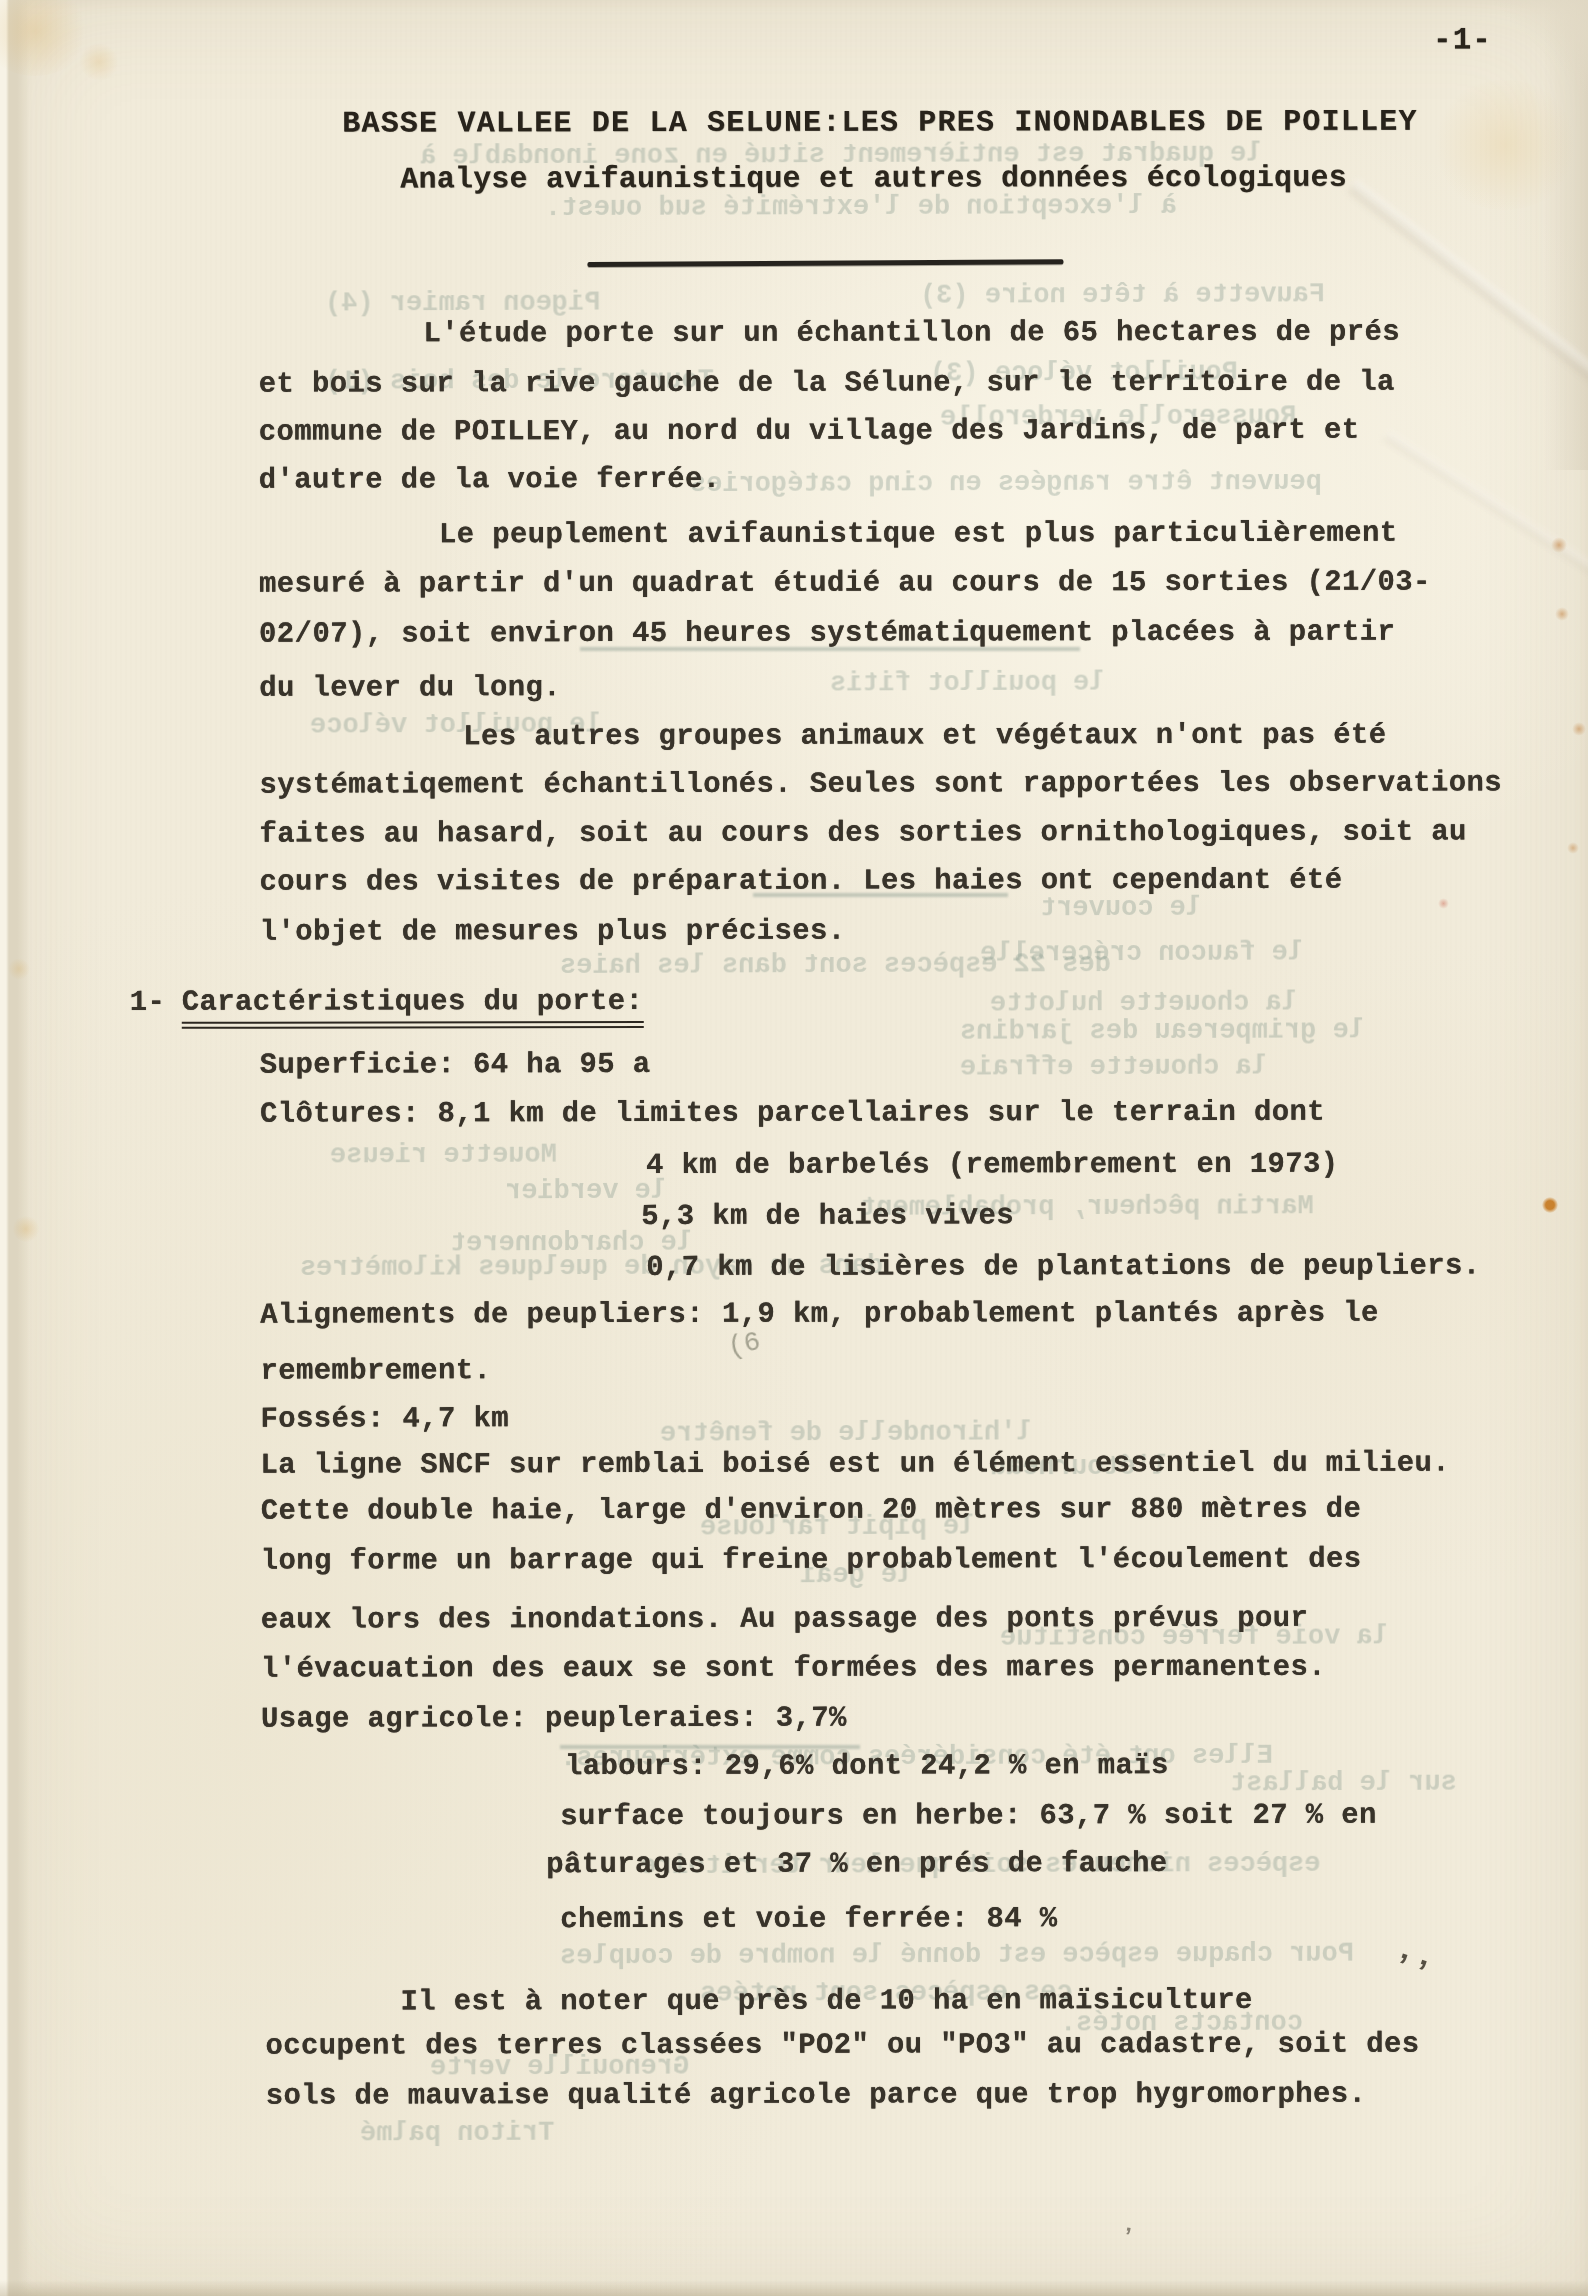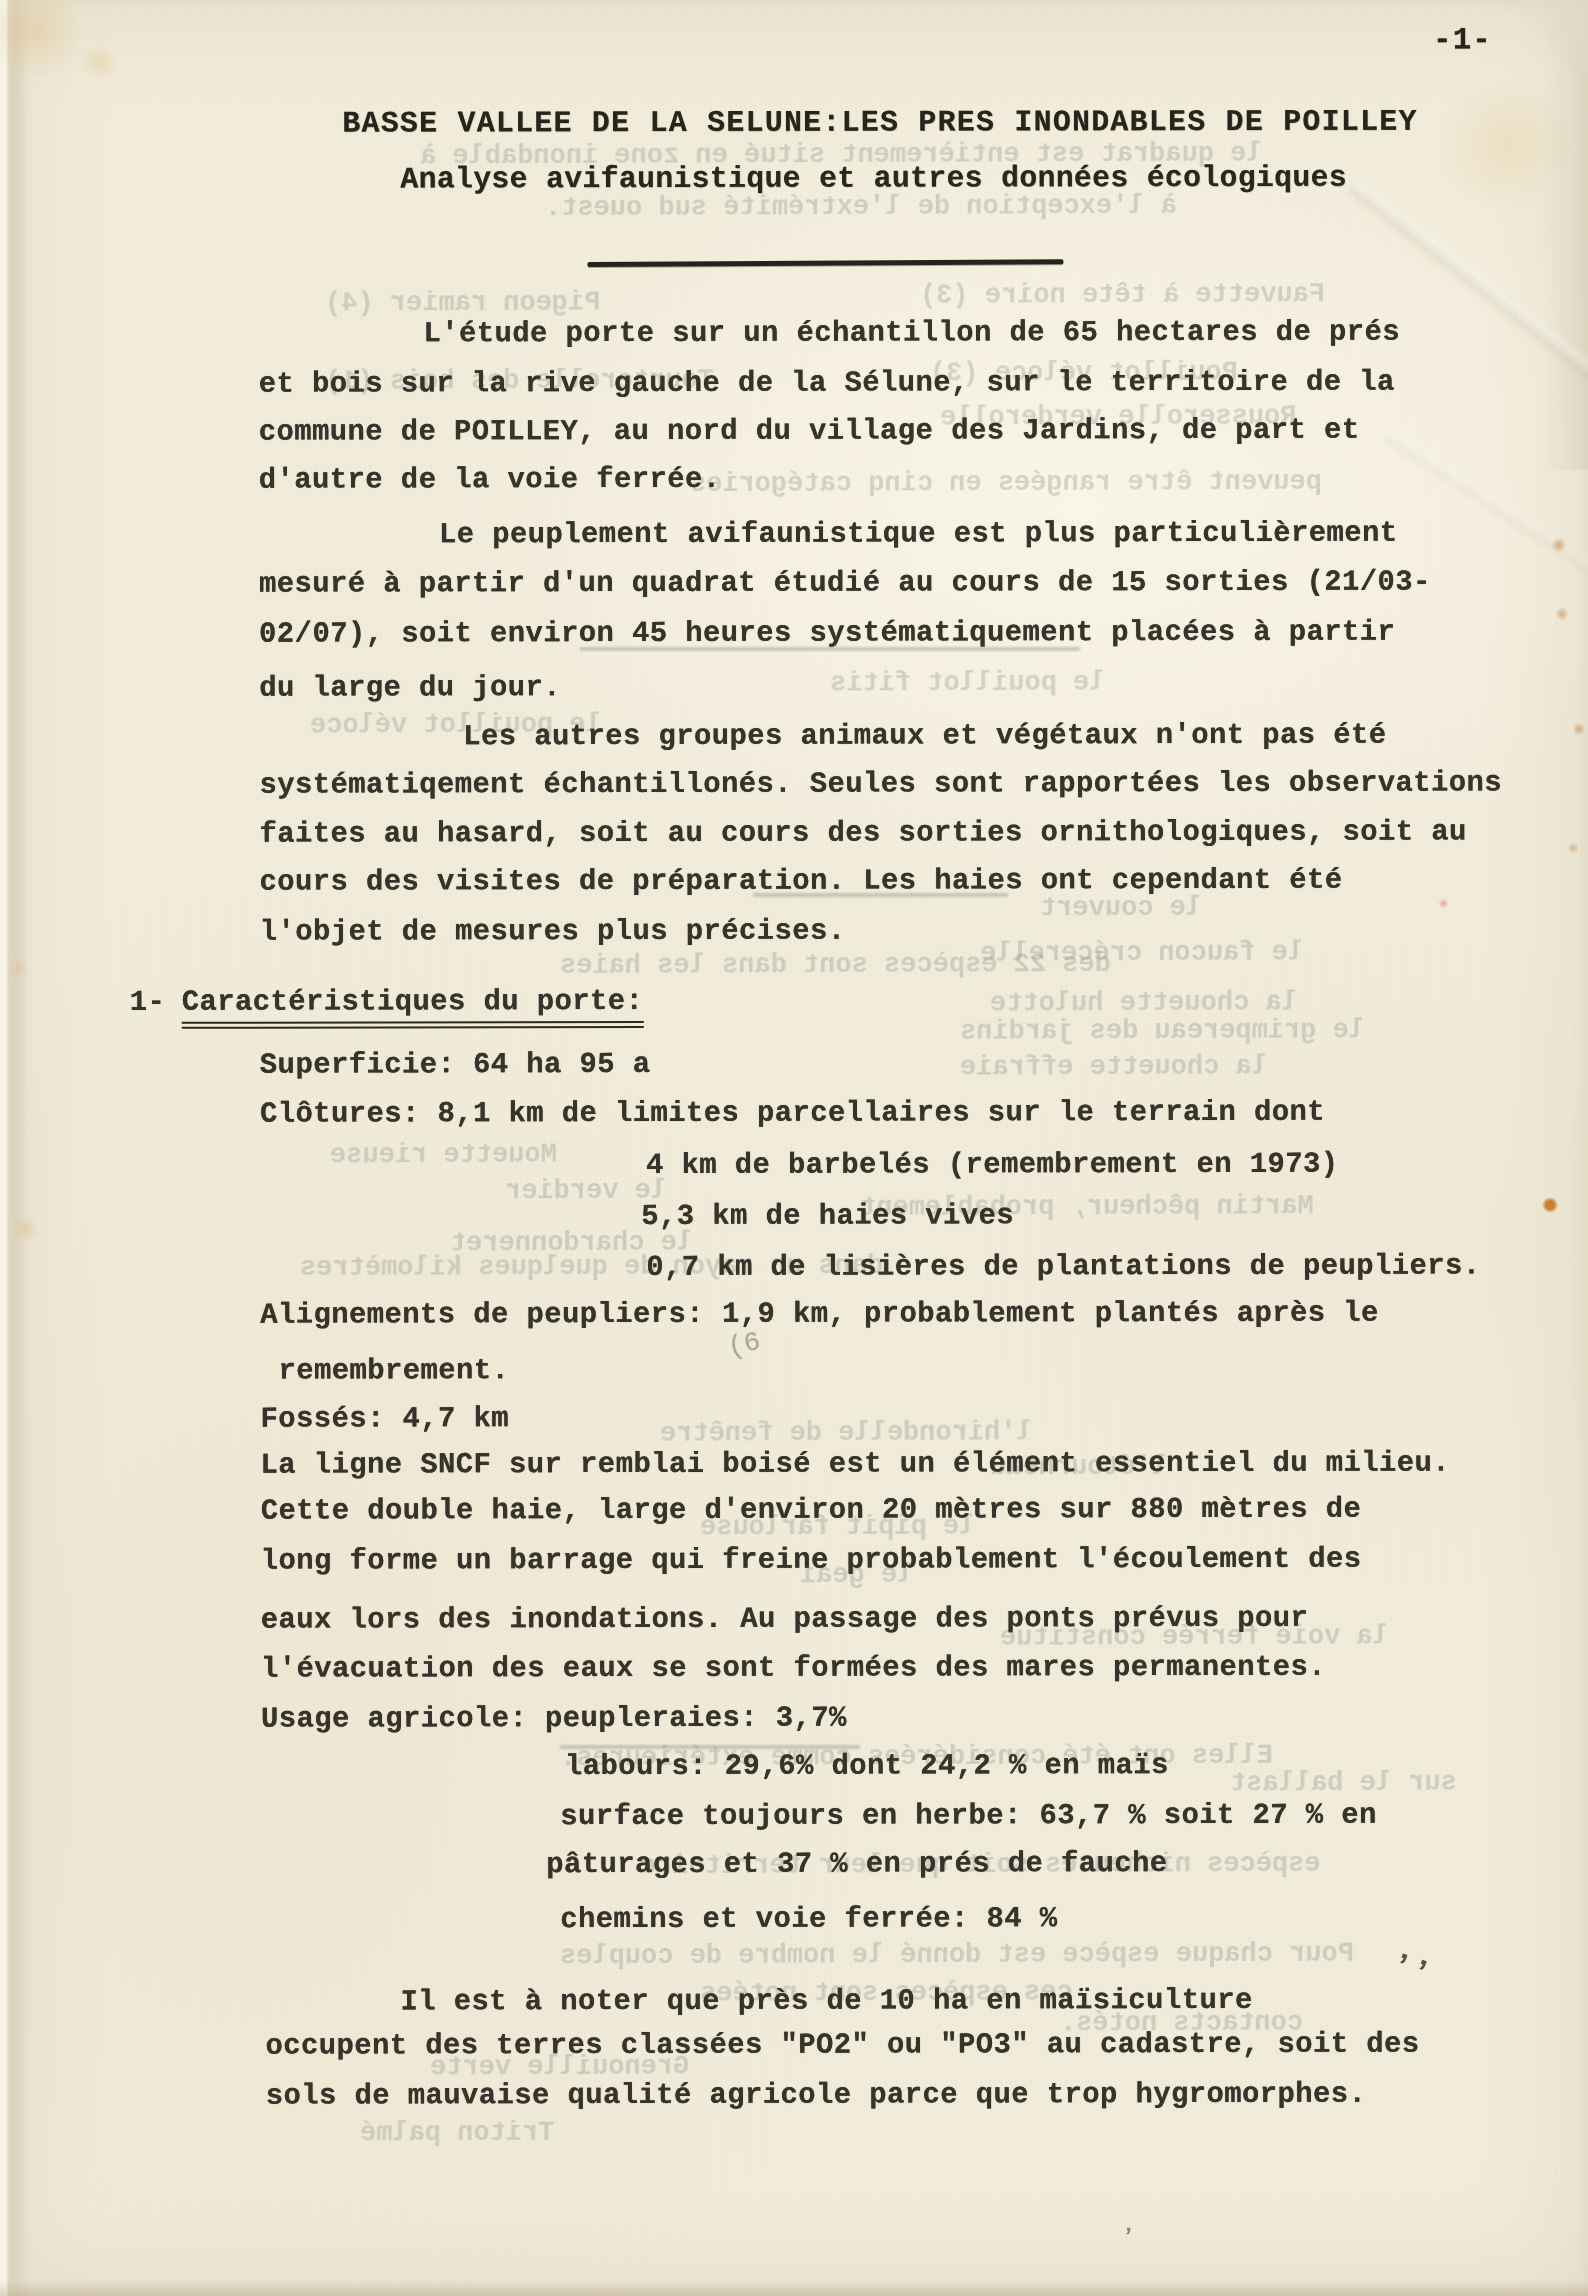--- a/index.html
+++ b/index.html
@@ -134,35 +134,35 @@
     <h2 class="doc-subtitle">Analyse avifaunistique et autres données écologiques</h2>
     <div class="divider"></div>
     <div id="text-lines">
         <div class="tline" style="left: 423px; top: 316px;">L'étude porte sur un échantillon de 65 hectares de prés</div>
         <div class="tline" style="left: 258px; top: 366px;">et bois sur la rive gauche de la Sélune, sur le territoire de la</div>
         <div class="tline" style="left: 258px; top: 414px;">commune de POILLEY, au nord du village des Jardins, de part et</div>
         <div class="tline" style="left: 258px; top: 462px;">d'autre de la voie ferrée.</div>
         <div class="tline" style="left: 438px; top: 517px;">Le peuplement avifaunistique est plus particulièrement</div>
         <div class="tline" style="left: 258px; top: 566px;">mesuré à partir d'un quadrat étudié au cours de 15 sorties (21/03-</div>
         <div class="tline" style="left: 258px; top: 616px;">02/07), soit environ 45 heures systématiquement placées à partir</div>
-        <div class="tline" style="left: 258px; top: 670px;">du large du jour.</div>
+        <div class="tline" style="left: 258px; top: 670px;">du lever du long.</div>
         <div class="tline" style="left: 462px; top: 719px;">Les autres groupes animaux et végétaux n'ont pas été</div>
         <div class="tline" style="left: 258px; top: 767px;">systématiqement échantillonés. Seules sont rapportées les observations</div>
         <div class="tline" style="left: 258px; top: 816px;">faites au hasard, soit au cours des sorties ornithologiques, soit au</div>
         <div class="tline" style="left: 258px; top: 864px;">cours des visites de préparation. Les haies ont cependant été</div>
         <div class="tline" style="left: 258px; top: 914px;">l'objet de mesures plus précises.</div>
         <div class="tline" style="left: 128px; top: 984px;">1- </div>
         <div class="tline hu" style="left: 180px; top: 984px;">Caractéristiques du porte:</div>
         <div class="tline" style="left: 258px; top: 1047px;">Superficie: 64 ha 95 a</div>
         <div class="tline" style="left: 258px; top: 1096px;">Clôtures: 8,1 km de limites parcellaires sur le terrain dont</div>
         <div class="tline" style="left: 644px; top: 1148px;">4 km de barbelés (remembrement en 1973)</div>
         <div class="tline" style="left: 639px; top: 1199px;">5,3 km de haies vives</div>
         <div class="tline" style="left: 644px; top: 1250px;">0,7 km de lisières de plantations de peupliers.</div>
         <div class="tline" style="left: 258px; top: 1297px;">Alignements de peupliers: 1,9 km, probablement plantés après le</div>
-        <div class="tline" style="left: 276px; top: 1353px;">remembrement.</div>
+        <div class="tline" style="left: 258px; top: 1353px;">remembrement.</div>
         <div class="tline" style="left: 258px; top: 1401px;">Fossés: 4,7 km</div>
         <div class="tline" style="left: 258px; top: 1447px;">La ligne SNCF sur remblai boisé est un élément essentiel du milieu.</div>
         <div class="tline" style="left: 258px; top: 1493px;">Cette double haie, large d'environ 20 mètres sur 880 mètres de</div>
         <div class="tline" style="left: 258px; top: 1543px;">long forme un barrage qui freine probablement l'écoulement des</div>
         <div class="tline" style="left: 258px; top: 1602px;">eaux lors des inondations. Au passage des ponts prévus pour</div>
         <div class="tline" style="left: 258px; top: 1651px;">l'évacuation des eaux se sont formées des mares permanentes.</div>
         <div class="tline" style="left: 258px; top: 1701px;">Usage agricole: peupleraies: 3,7%</div>
         <div class="tline" style="left: 562px; top: 1749px;">labours: 29,6% dont 24,2 % en maïs</div>
         <div class="tline" style="left: 557px; top: 1799px;">surface toujours en herbe: 63,7 % soit 27 % en</div>
         <div class="tline" style="left: 543px; top: 1847px;">pâturages et 37 % en prés de fauche</div>

